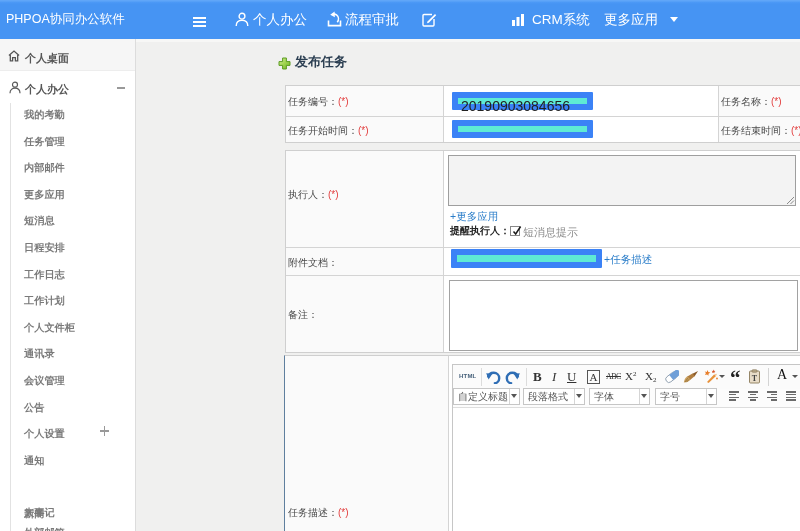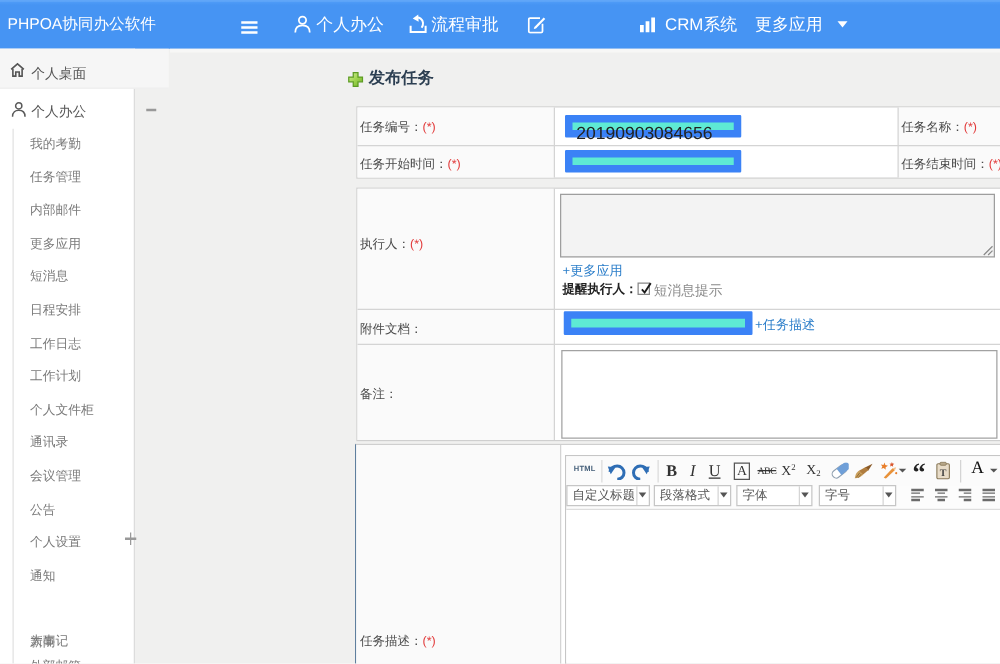--- a/index.html
+++ b/index.html
@@ -12,21 +12,21 @@
 #nav { position:absolute; left:0; top:0; width:800px; height:39px;
   background:linear-gradient(to bottom,#60a6f8 0px,#60a6f8 1px,#4d9af6 2px,#4694f3 4px,#4694f3 100%); }
 #logo { position:absolute; left:6px; top:0; height:39px; line-height:38px; color:#fff; font-size:12.5px; }
 .navtext { position:absolute; top:0; height:39px; line-height:40px; color:#fff; font-size:13.5px; }
 .navicon { position:absolute; }
 #caret { position:absolute; left:670px; top:17px; width:0; height:0;
   border-left:4.5px solid transparent; border-right:4.5px solid transparent; border-top:5px solid #fff; }
 .hbar { position:absolute; left:193px; width:13px; height:2px; background:#fff; }
 
 
-#side { position:absolute; left:0; top:39px; width:108px; height:492px; background:#fff; border-right:1px solid #dcdcdc; }
+#side { position:absolute; left:0; top:39px; width:136px; height:492px; background:#fff; border-right:1px solid #dcdcdc;font-weight:bold; }
 #deskrow { position:absolute; left:0; top:0; width:135px; height:32px; background:#f6f6f6; border-bottom:1px solid #ededed; }
 .sitem { position:absolute; left:25px; font-size:11px; color:#565656; white-space:nowrap; }
 .subitem { position:absolute; left:24px; font-size:10.2px; color:#7a7a7a; white-space:nowrap; }
 #treeline { position:absolute; left:10px; top:64px; width:1px; height:428px; background:#e2e2e2; }
 
 
 .label { font-size:10px; color:#4a4a4a; white-space:nowrap; }
 .star { color:#e23b3b; }
 .cellbg { background:#fafafa; }
 .bline { position:absolute; background:#d4d4d4; }

